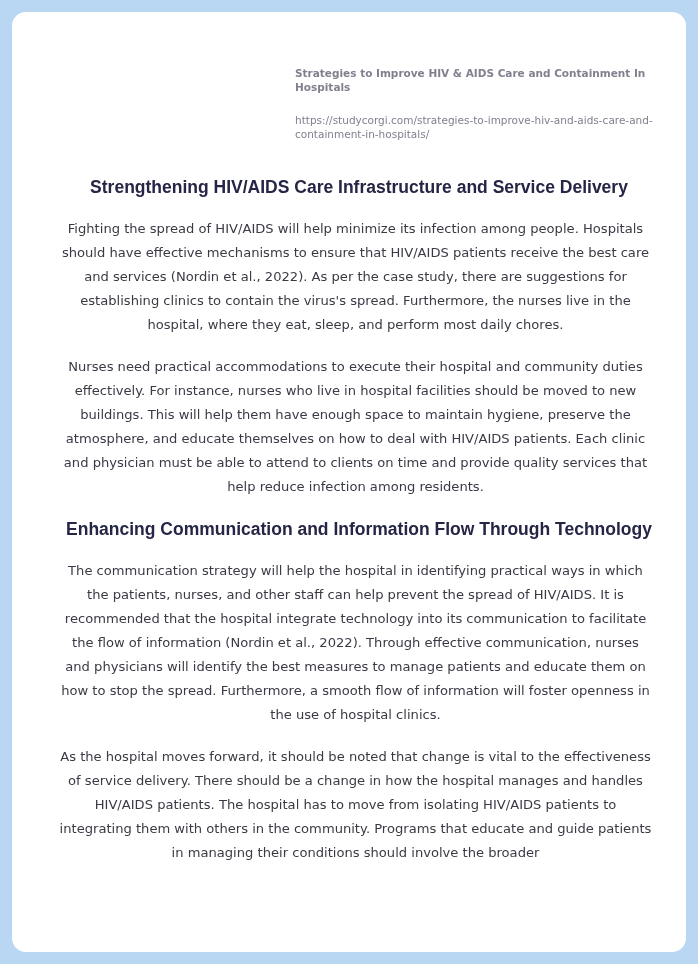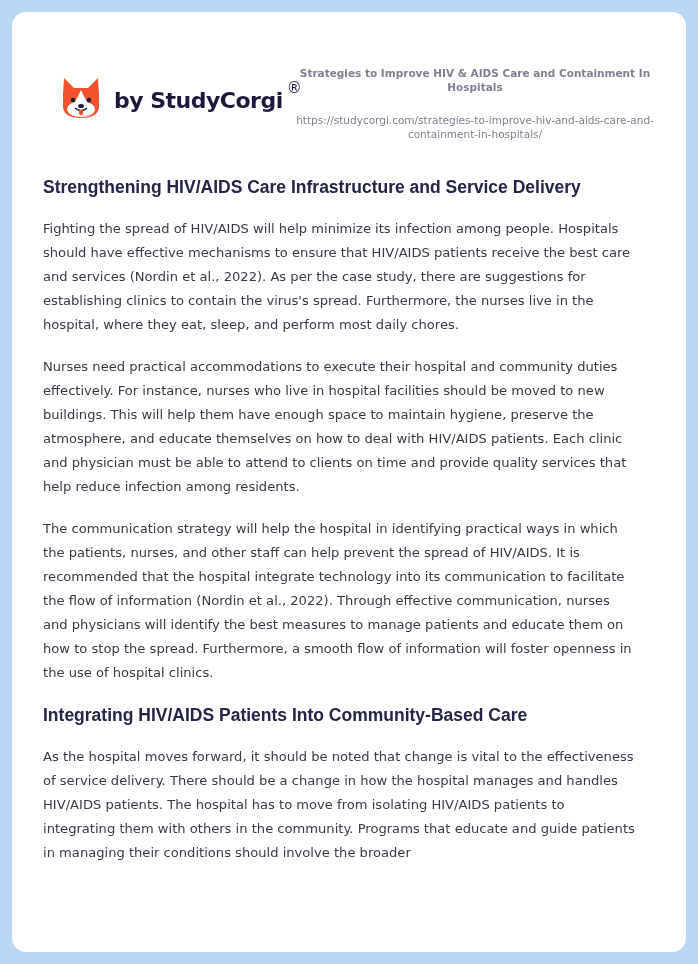--- a/index.html
+++ b/index.html
@@ -40,38 +40,38 @@
     font-family: "DejaVu Sans", sans-serif;
     font-size: 15px;
     color: #1b1a3a;
     position: relative;
     top: -10px;
     margin-left: 4px;
   }
   .meta {
     position: absolute; right: 31px; top: 54px;
     width: 360px;
-    text-align: center;
+    text-align: left;
   }
   .meta-title {
     font-family: "DejaVu Sans", sans-serif;
     font-weight: bold;
     font-size: 10.5px;
     line-height: 14px;
     color: #80808f;
   }
   .meta-url {
     font-family: "DejaVu Sans", sans-serif;
     font-size: 10.5px;
     line-height: 14px;
     color: #80808f;
     margin-top: 19px;
   }
   .content {
-    position: absolute; left: 31px; top: 163px; width: 600px;
+    position: absolute; left: 47px; top: 163px; width: 600px; text-align: center;
   }
   h2 {
     font-family: "Liberation Sans", sans-serif;
     font-weight: bold;
     font-size: 17.5px;
     line-height: 24px;
     color: #252545;
     margin: 0 0 18px 0;
   }
   p {
@@ -81,57 +81,33 @@
     color: #3a3a46;
     margin: 0 7px 18px 0;
   }
   .sec2 h2 { margin-bottom: 18px; }
 </style>
 </head>
 <body>
 
 <div class="card">
   <div class="header">
-    <div class="logo">
-      <span>
-        <svg width="40" height="44" viewBox="0 0 40 44">
-
-          <path d="M3 2 L15 14 L8 24 L2 20 Z" fill="#f0532d"></path>
-          <path d="M37 2 L25 14 L32 24 L38 20 Z" fill="#f0532d"></path>
-
-          <path d="M2 18 Q2 12 8 12 L32 12 Q38 12 38 18 L38 30 Q38 42 20 42 Q2 42 2 30 Z" fill="#f0532d"></path>
-
-          <path d="M20 14 L14 26 Q6 28 6 34 Q8 41 20 41 Q32 41 34 34 Q34 28 26 26 Z" fill="#ffffff"></path>
-
-          <circle cx="12" cy="24" r="2.2" fill="#1b1a3a"></circle>
-          <circle cx="28" cy="24" r="2.2" fill="#1b1a3a"></circle>
-
-          <ellipse cx="20" cy="30" rx="3" ry="2" fill="#1b1a3a"></ellipse>
-
-          <path d="M14 32 Q20 37 26 32" stroke="#1b1a3a" stroke-width="1.5" fill="none"></path>
-
-          <path d="M18 34 L22 34 L22 38 Q20 40 18 38 Z" fill="#f0532d"></path>
-        </svg>
-      </span>
-      <span class="brand">by StudyCorgi</span>
-      <span class="brand-reg">®</span>
-    </div>
     <div class="meta">
       <div class="meta-title">Strategies to Improve HIV &amp; AIDS Care and Containment In Hospitals</div>
       <div class="meta-url">https://studycorgi.com/strategies-to-improve-hiv-and-aids-care-and-containment-in-hospitals/</div>
     </div>
   </div>
 
   <div class="content">
     <section>
       <h2>Strengthening HIV/AIDS Care Infrastructure and Service Delivery</h2>
       <p>Fighting the spread of HIV/AIDS will help minimize its infection among people. Hospitals should have effective mechanisms to ensure that HIV/AIDS patients receive the best care and services (Nordin et al., 2022). As per the case study, there are suggestions for establishing clinics to contain the virus's spread. Furthermore, the nurses live in the hospital, where they eat, sleep, and perform most daily chores.</p>
       <p>Nurses need practical accommodations to execute their hospital and community duties effectively. For instance, nurses who live in hospital facilities should be moved to new buildings. This will help them have enough space to maintain hygiene, preserve the atmosphere, and educate themselves on how to deal with HIV/AIDS patients. Each clinic and physician must be able to attend to clients on time and provide quality services that help reduce infection among residents.</p>
     </section>
     <section class="sec2">
+      <h2>Enhancing Communication and Information Flow Through Technology</h2>
       <p>The communication strategy will help the hospital in identifying practical ways in which the patients, nurses, and other staff can help prevent the spread of HIV/AIDS. It is recommended that the hospital integrate technology into its communication to facilitate the flow of information (Nordin et al., 2022). Through effective communication, nurses and physicians will identify the best measures to manage patients and educate them on how to stop the spread. Furthermore, a smooth flow of information will foster openness in the use of hospital clinics.</p>
     </section>
     <section>
-      <h2>Integrating HIV/AIDS Patients Into Community-Based Care</h2>
       <p>As the hospital moves forward, it should be noted that change is vital to the effectiveness of service delivery. There should be a change in how the hospital manages and handles HIV/AIDS patients. The hospital has to move from isolating HIV/AIDS patients to integrating them with others in the community. Programs that educate and guide patients in managing their conditions should involve the broader</p>
     </section>
   </div>
 </div>
 
 </body></html>

